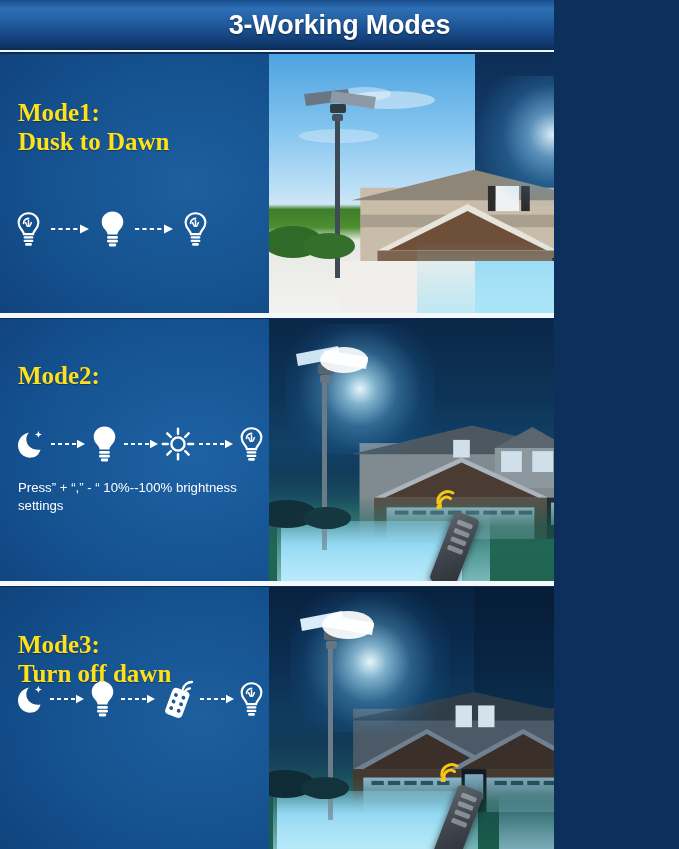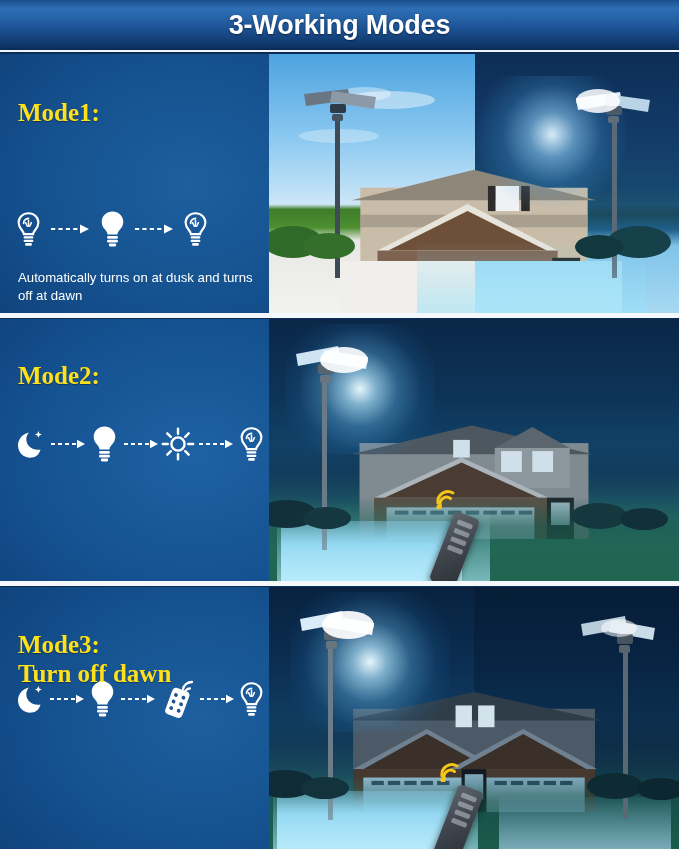--- a/index.html
+++ b/index.html
@@ -3,21 +3,21 @@
 <meta charset="utf-8">
 <style>
   * { margin:0; padding:0; box-sizing:border-box; }
   html,body{
     width:679px; height:849px; overflow:hidden;
     background:#0d2f5c;
     font-family:"Liberation Sans", sans-serif;
   }
   .infographic{
     position:relative;
-    width:679px; height:849px;
+    width:554px; height:849px;
     background:#0b2c55;
     overflow:hidden;
   }
 
   
   .header{
     position:absolute; left:0; top:0; width:679px; height:52px;
     background:linear-gradient(to bottom,#1a4f8f 0%,#2e6fb5 18%,#1d5496 55%,#0f3568 92%,#0b2a52 100%);
     display:flex; align-items:center; justify-content:center;
     border-bottom:2px solid #eef4fb;
@@ -190,20 +190,21 @@
   <div class="header">
     <div class="header-title">3-Working Modes</div>
   </div>
 
   <div class="panel panel-1">
 
     <div class="left-col">
 
       <div class="mode-heading p1-heading">
         <span>Mode1:</span>
+        <span class="line2">Dusk to Dawn</span>
       </div>
 
       <div class="icon-row p1-icons">
         <div class="icon-slot">
           <svg class="ic" width="29" height="38" viewBox="0 0 29 38">
             <g fill="none" stroke="#ffffff" stroke-width="2.1">
               <path d="M14.5 3.2c-5.6 0-9.9 4.2-9.9 9.4 0 3.4 1.6 5.5 3.2 7.4 1.2 1.5 1.9 2.6 2.1 4.1h9.2c.2-1.5.9-2.6 2.1-4.1 1.6-1.9 3.2-4 3.2-7.4 0-5.2-4.3-9.4-9.9-9.4z"></path>
               <path d="M9.6 13.3c0-2.7 2.2-4.8 4.9-4.8" stroke-width="1.8" stroke-linecap="round"></path>
             </g>
             <g fill="#ffffff">
@@ -251,21 +252,20 @@
             </g>
             <g stroke="#ffffff" stroke-width="1.5" stroke-linecap="round">
               <path d="M14.5 10.6v5.6"></path>
                 <path d="M11.6 12.6l1.7 3.6"></path>
                 <path d="M17.4 12.6l-1.7 3.6"></path>
             </g>
           </svg>
         </div>
       </div>
 
-      <div class="mode-desc p1-desc">Automatically turns on at dusk and turns off at dawn</div>
     </div>
 
     <div class="photo">
       <div class="ph1-day"></div>
       <div class="ph1-night"></div>
 
       <svg style="position:absolute;left:0;top:0;" width="410" height="120">
         <ellipse cx="120" cy="46" rx="46" ry="9" fill="#ffffff" opacity="0.45"></ellipse>
         <ellipse cx="96" cy="40" rx="26" ry="7" fill="#ffffff" opacity="0.38"></ellipse>
         <ellipse cx="70" cy="82" rx="40" ry="7" fill="#ffffff" opacity="0.30"></ellipse>
@@ -400,20 +400,21 @@
             </g>
             <g stroke="#ffffff" stroke-width="1.5" stroke-linecap="round">
               <path d="M14.5 10.6v5.6"></path>
                 <path d="M11.6 12.6l1.7 3.6"></path>
                 <path d="M17.4 12.6l-1.7 3.6"></path>
             </g>
           </svg>
         </div>
       </div>
 
+      <div class="mode-desc p2-desc">Press” + “,” - “ 10%--100% brightness settings</div>
     </div>
 
     <div class="photo">
       <div class="night-sky"></div>
 
       <svg class="house-silhouette" viewBox="0 0 260 150" preserveAspectRatio="none">
         <rect x="20" y="30" width="220" height="120" fill="#7f8a91"></rect>
         <polygon points="12,44 128,8 244,44" fill="#4d575f"></polygon>
         <polygon points="150,36 186,10 222,36" fill="#5a656d"></polygon>
         <rect x="150" y="36" width="72" height="50" fill="#8d979e"></rect>

